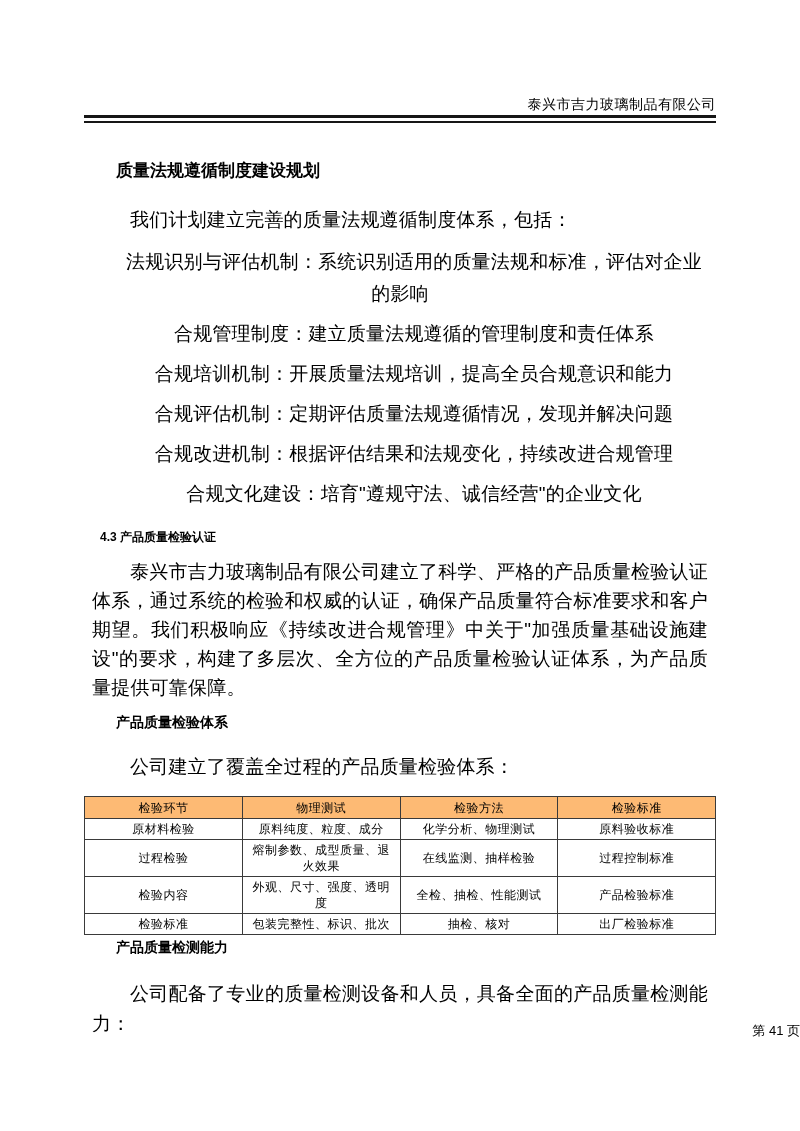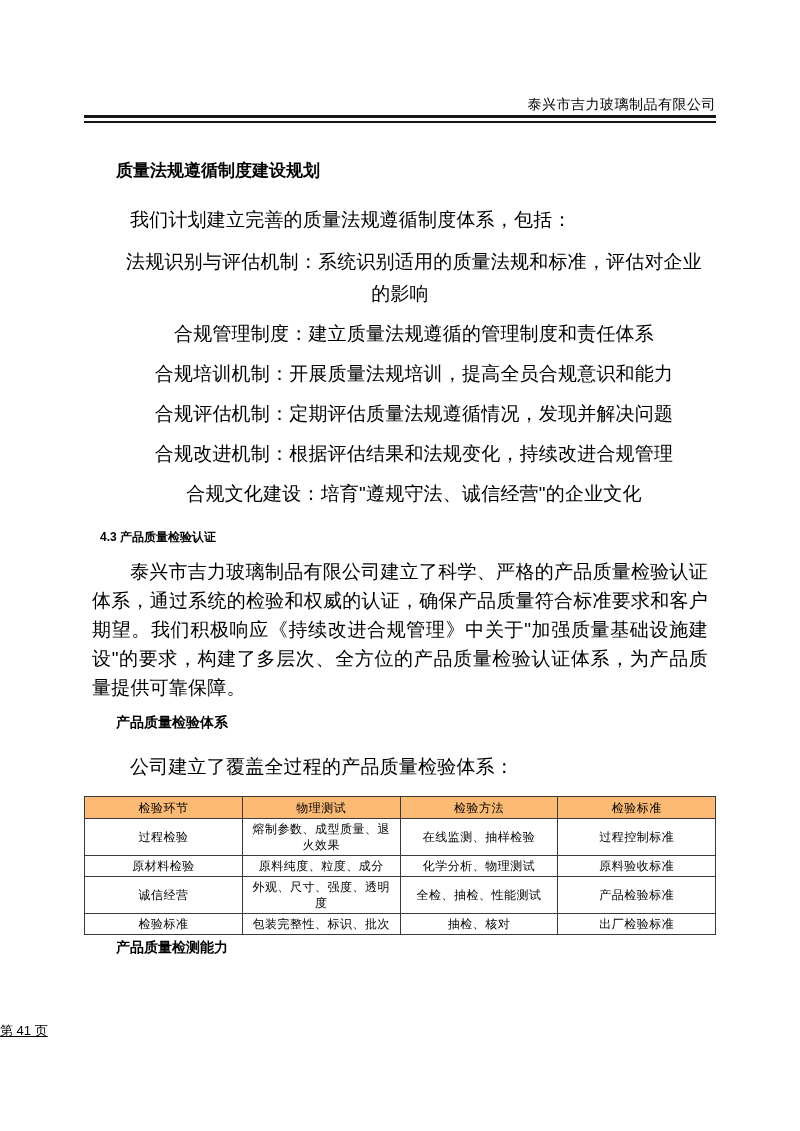--- a/index.html
+++ b/index.html
@@ -46,21 +46,21 @@
   .insp-table th,.insp-table td{
     border:1px solid #3a3a3a;text-align:center;vertical-align:middle;
     padding:2px 6px;line-height:16px;letter-spacing:0.5px;
   }
   .insp-table th{background:#fdba74;font-weight:normal;height:17px;margin-top:15px;}
   .insp-table td{height:15px;}
 
   
   .page-footer{
     position:absolute;left:0;right:0;bottom:0;top:1023px;
-    text-align:left;font-size:13px;line-height:16px;text-decoration:underline;
+    text-align:right;font-size:13px;line-height:16px;
   }
 </style>
 </head>
 <body>
 
 <div class="page">
 
   <div class="company-name">泰兴市吉力玻璃制品有限公司</div>
   <div class="header-rule"></div>
 
@@ -90,44 +90,45 @@
     <thead>
       <tr id="insp-head-row">
           <th>检验环节</th>
           <th>物理测试</th>
           <th>检验方法</th>
           <th>检验标准</th>
         </tr>
     </thead>
     <tbody id="insp-body">
         <tr>
+          <td>原材料检验</td>
+          <td>原料纯度、粒度、成分</td>
+          <td>化学分析、物理测试</td>
+          <td>原料验收标准</td>
+        </tr>
+        <tr>
           <td>过程检验</td>
           <td>熔制参数、成型质量、退火效果</td>
           <td>在线监测、抽样检验</td>
           <td>过程控制标准</td>
         </tr>
         <tr>
-          <td>原材料检验</td>
-          <td>原料纯度、粒度、成分</td>
-          <td>化学分析、物理测试</td>
-          <td>原料验收标准</td>
-        </tr>
-        <tr>
-          <td>诚信经营</td>
+          <td>检验内容</td>
           <td>外观、尺寸、强度、透明度</td>
           <td>全检、抽检、性能测试</td>
           <td>产品检验标准</td>
         </tr>
         <tr>
           <td>检验标准</td>
           <td>包装完整性、标识、批次</td>
           <td>抽检、核对</td>
           <td>出厂检验标准</td>
         </tr>
       </tbody>
   </table>
 
   <h3 class="sub-title sub-title-2">产品质量检测能力</h3>
 
+  <p class="indent cap-para">公司配备了专业的质量检测设备和人员，具备全面的产品质量检测能力：</p>
 
   <div class="page-footer">第 41 页</div>
 
 </div>
 
 </body></html>

